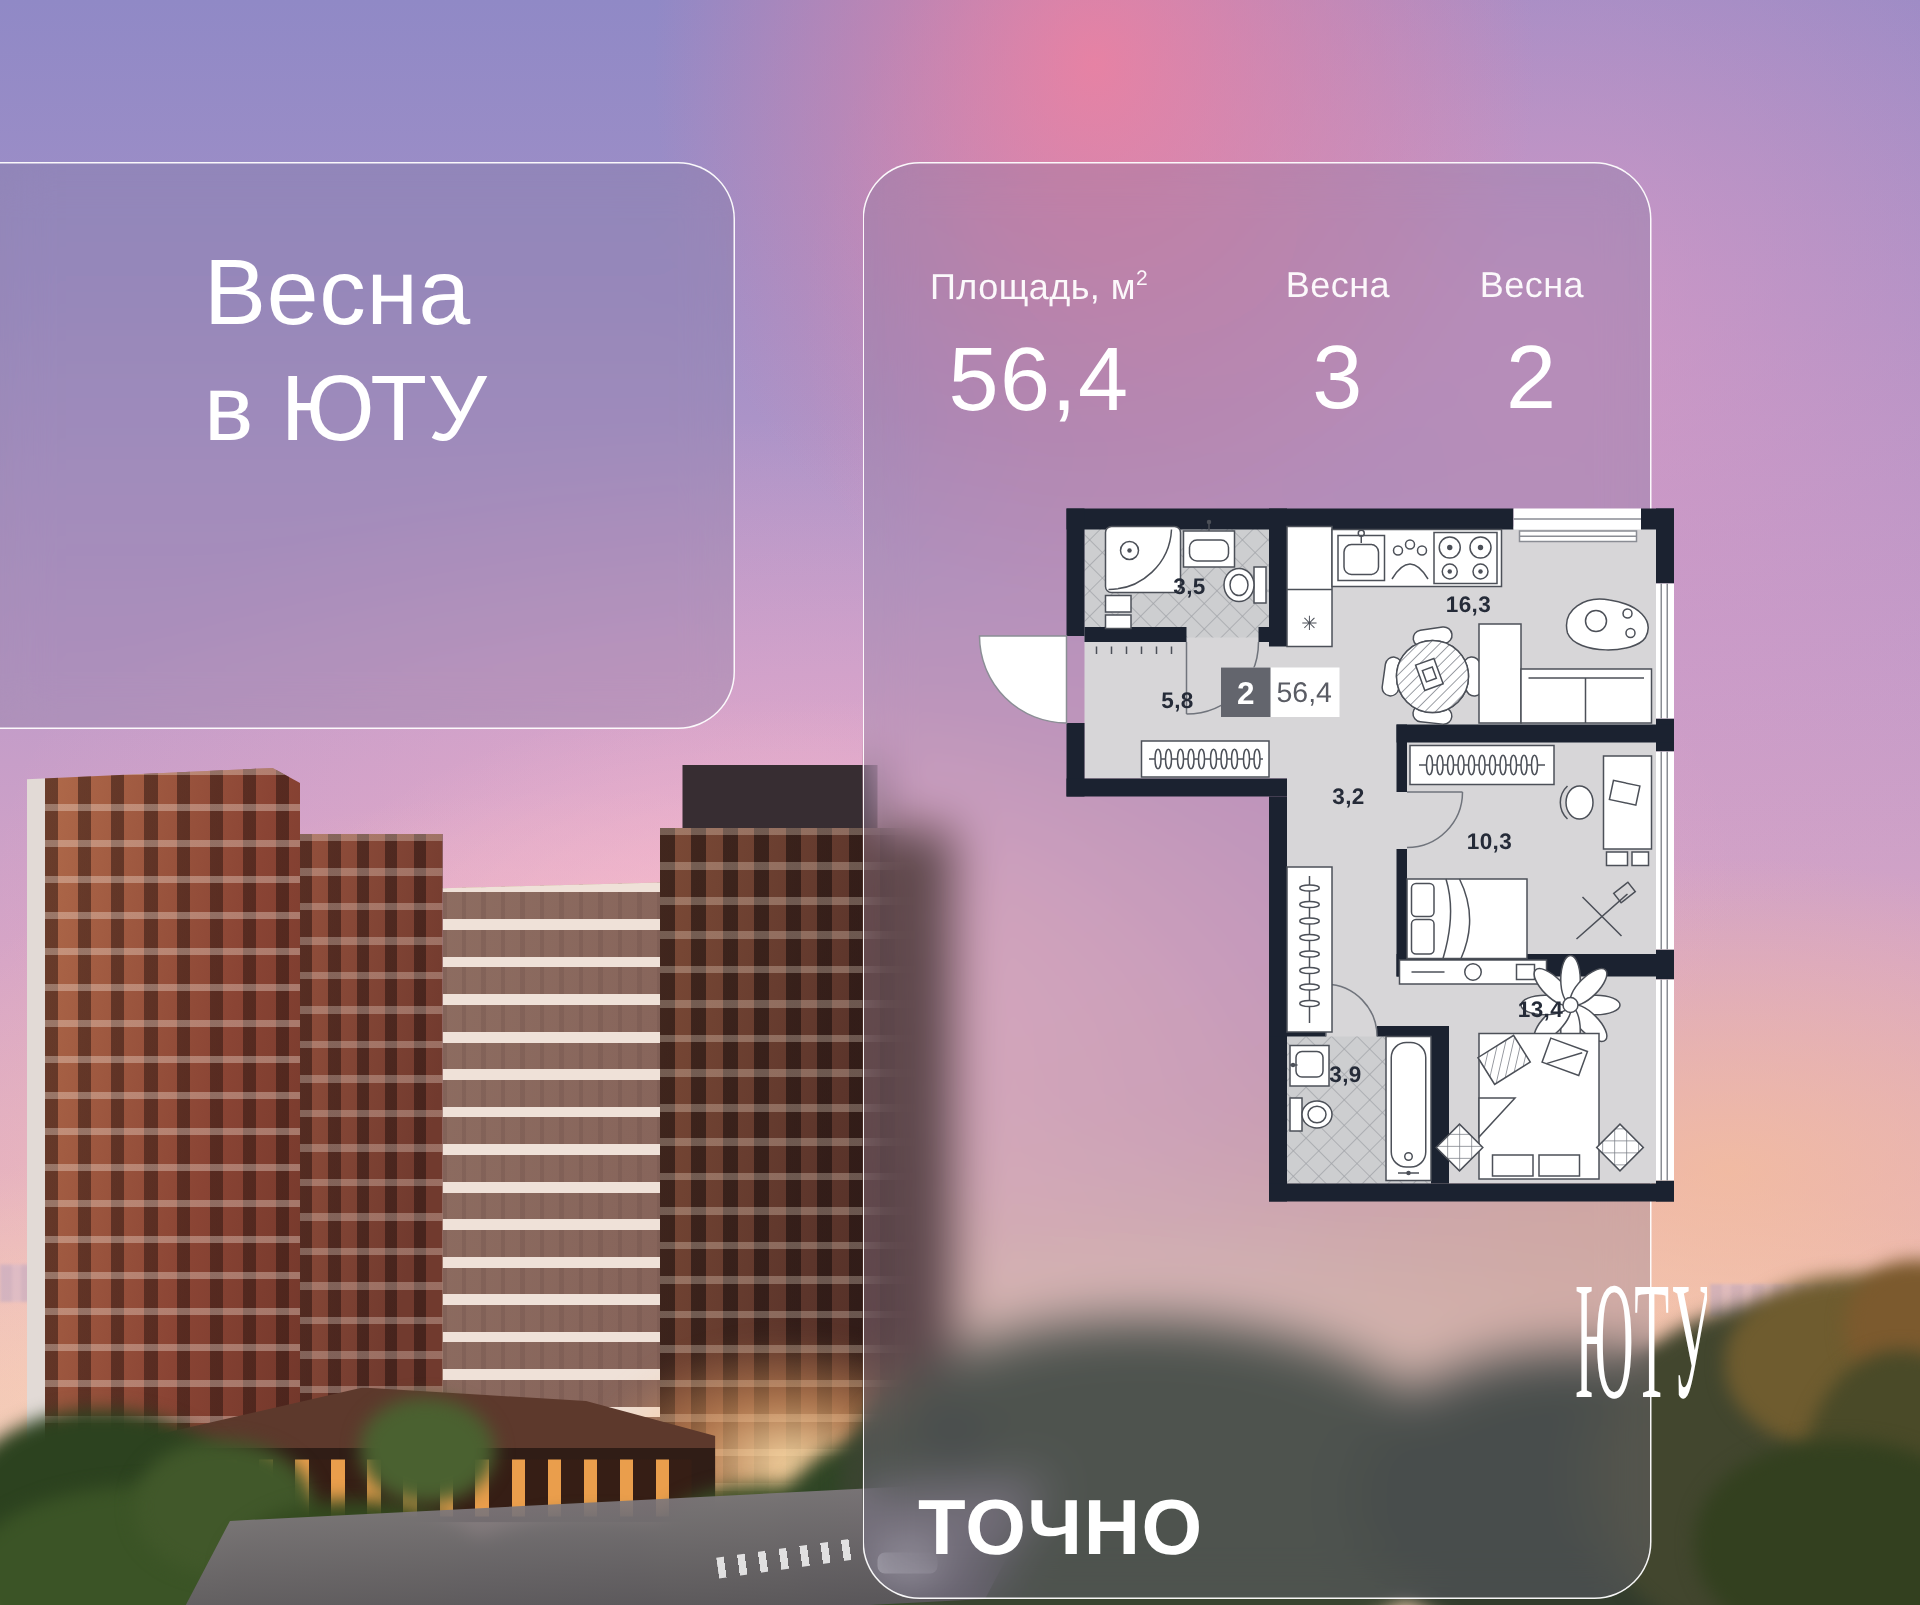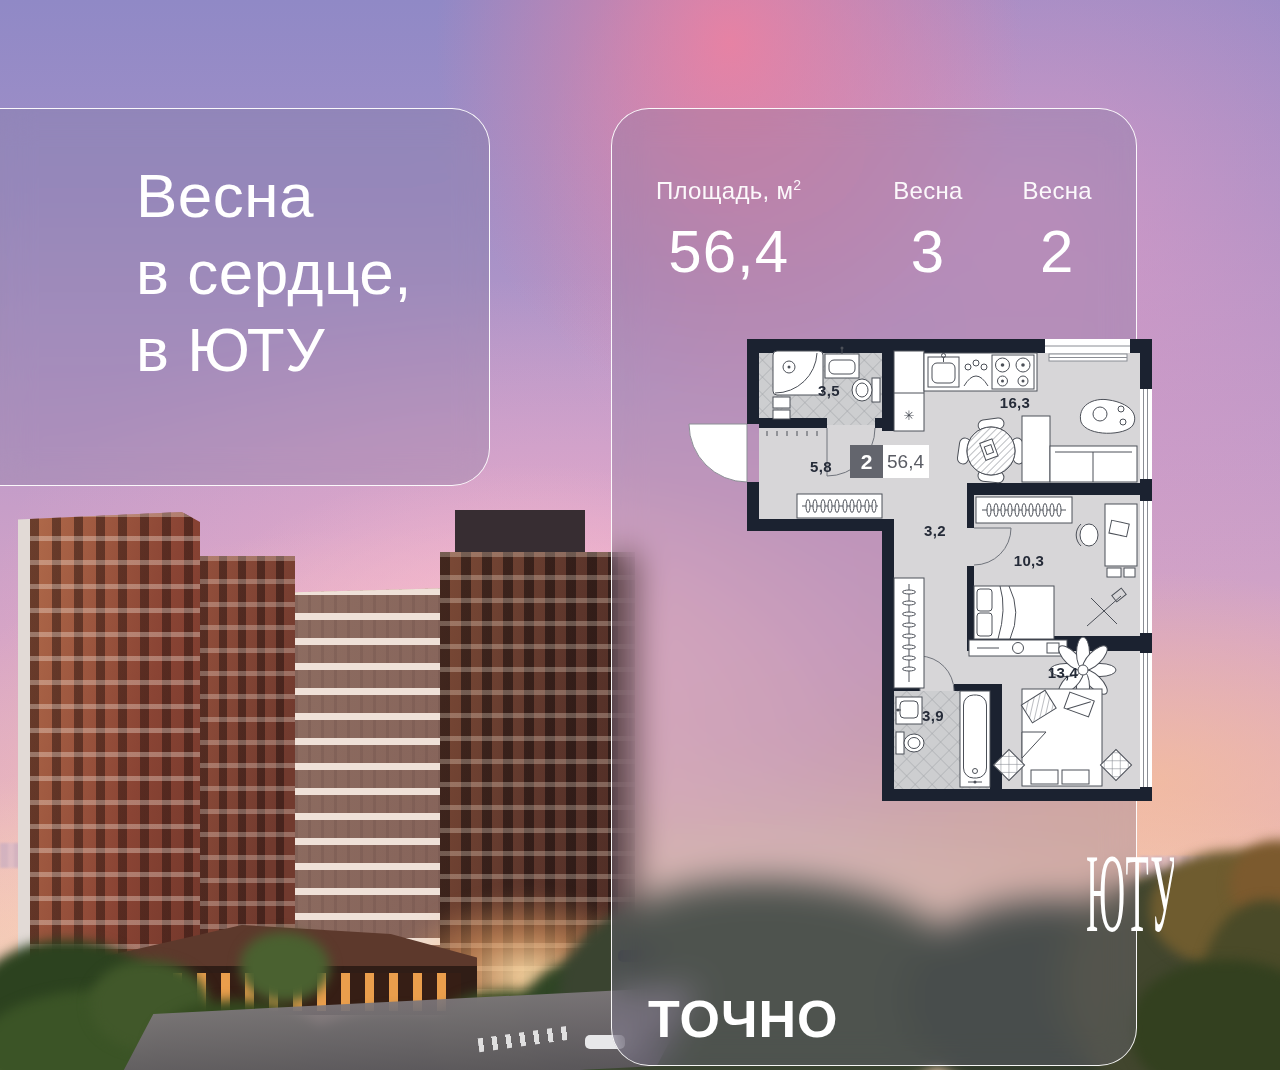--- a/index.html
+++ b/index.html
@@ -59,21 +59,21 @@
   .crosswalk{position:absolute;left:478px;top:1032px;width:92px;height:14px;opacity:.8;
       background:repeating-linear-gradient(90deg,#fff 0 5px,transparent 5px 14px);
       transform:rotate(-8deg);}
   .car{position:absolute;border-radius:5px;}
   
   .glass{position:absolute;border-radius:38px;border:1.5px solid rgba(255,255,255,.95);
       background:rgba(126,119,152,.30);
       backdrop-filter:blur(16px) saturate(1.05);-webkit-backdrop-filter:blur(16px) saturate(1.05);}
   .quote-card{left:-60px;top:108px;width:550px;height:378px;padding:48px 0 0 195px;}
   .quote-line{color:#fff;font-size:62px;line-height:77px;font-weight:400;letter-spacing:.5px;}
-  .info-card{left:575px;top:108px;width:526px;height:958px;margin-left:36px;}
+  .info-card{left:575px;top:108px;width:526px;height:958px;}
   .stats{display:flex;justify-content:space-between;padding:68px 44px 0 44px;}
   .stat{text-align:center;color:#fff;}
   .stat:nth-child(2){transform:translateX(16px);}
   .stat-label{font-size:24px;font-weight:400;color:rgba(255,255,255,.95);letter-spacing:.3px;}
   .stat-label sup{font-size:14px;}
   .stat-value{font-size:60px;font-weight:500;margin-top:12px;letter-spacing:1px;}
   .plan-wrap{position:absolute;left:125px;top:225px;width:420px;height:470px;}
   .plan-wrap svg{overflow:visible;}
   .brand-dev{position:absolute;left:36px;top:880px;color:#fff;font-size:52px;
       font-weight:900;letter-spacing:1px;}
@@ -111,21 +111,20 @@
   <div class="tree" style="left:1230px;top:840px;width:100px;height:90px;background:#7c5a2e;"></div>
   <div class="tree" style="left:1200px;top:900px;width:140px;height:200px;background:#4a4a28;"></div>
   <div class="tree" style="left:1130px;top:960px;width:200px;height:140px;background:#33401f;"></div>
   <div class="road"></div>
   <div class="crosswalk"></div>
   <div class="car" style="left:585px;top:1035px;width:40px;height:14px;background:#e8e8ea;"></div>
   <div class="car" style="left:618px;top:950px;width:34px;height:12px;background:#20242b;"></div>
 
   <div class="glass quote-card">
     <div class="quote-line">Весна</div>
-    <div class="quote-line">в сердце,</div>
     <div class="quote-line">в ЮТУ</div>
   </div>
 
   <div class="glass info-card">
 
     <div class="stats">
       <div class="stat">
         <div class="stat-label"><span>Площадь, м</span><sup>2</sup></div>
         <div class="stat-value">56,4</div>
       </div>

